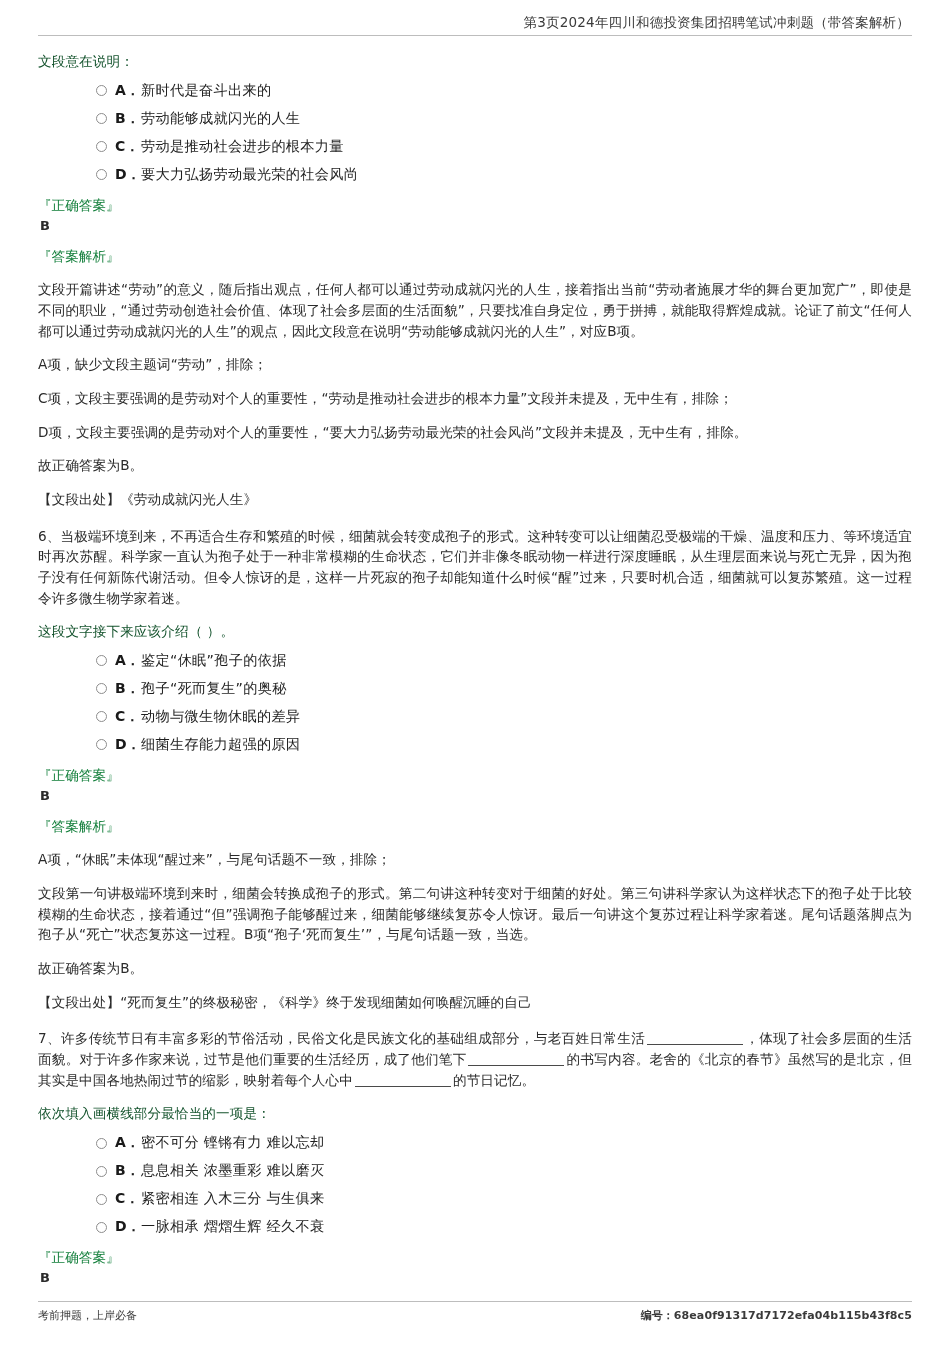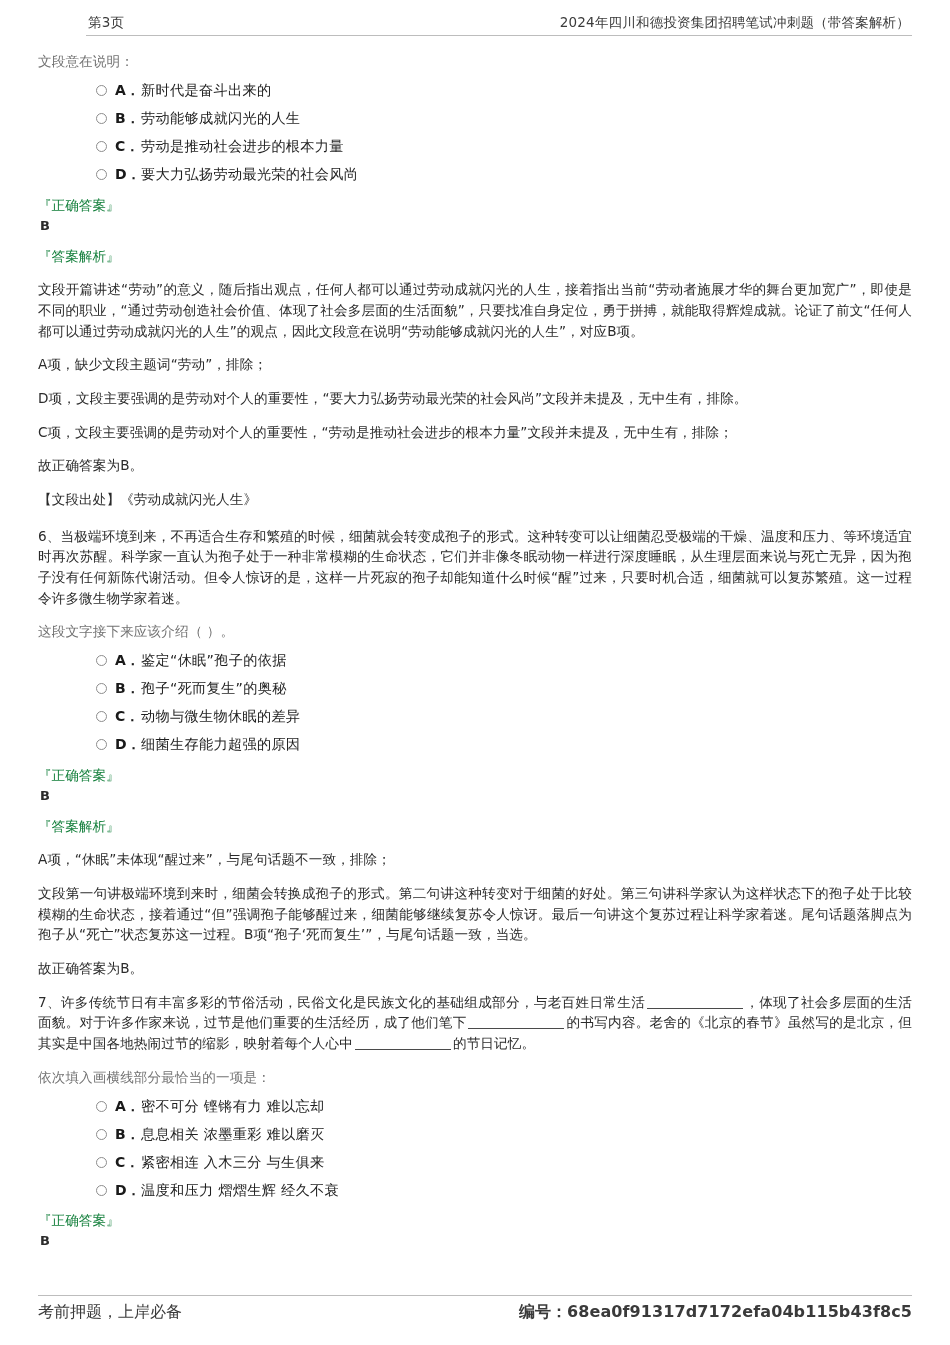--- a/index.html
+++ b/index.html
@@ -20,49 +20,48 @@
     left: 0; top: 0;
     width: 950px;
     height: 1345px;
     box-sizing: border-box;
     padding: 0 38px;
   }
 
   
   .header {
     display: flex;
-    justify-content: space-between;
+    justify-content: flex-end;
     align-items: flex-end;
     padding: 14px 2px 3px 2px;
     border-bottom: 1px solid #bdbdbd;
     font-size: 13.5px;
     color: #3a3a3a;
     letter-spacing: 0.2px;
-    margin-left: 48px;
   }
   .header-left { white-space: nowrap; }
   .header-right { white-space: nowrap; }
 
   
   .content {
     padding-top: 15px;
     font-size: 13.6px;
     line-height: 1.52;
     color: #2b2b2b;
   }
   .para {
     margin: 0 0 13px 0;
     text-align: justify;
     text-justify: inter-ideograph;
     letter-spacing: 0.1px;
   }
   .para.lead { margin-bottom: 16px; }
   .stem {
     margin: 0 0 6px 0;
-    color: #737373;
+    color: #14532d;
   }
   .label-line {
     margin: 0;
     line-height: 1.55;
     color: #15803d;
   }
   .answer-letter {
     margin: 0 0 11px 0;
     font-weight: bold;
     font-size: 13px;
@@ -118,21 +117,21 @@
   .footer {
     position: absolute;
     left: 38px;
     right: 38px;
     bottom: 22px;
     border-top: 1px solid #bdbdbd;
     padding-top: 6px;
     display: flex;
     justify-content: space-between;
     align-items: baseline;
-    font-size: 16px;
+    font-size: 11px;
     color: #3a3a3a;
   }
   .footer-right { white-space: nowrap; font-weight: bold; }
   .serial { letter-spacing: 0.1px; }
 </style>
 </head>
 <body>
 
 <div class="page">
 
@@ -168,22 +167,22 @@
       </li>
     </ul>
 
     <p class="label-line">『正确答案』</p>
     <p class="answer-letter">B</p>
 
     <p class="label-line" style="margin-bottom:12px;">『答案解析』</p>
 
     <p class="para">文段开篇讲述“劳动”的意义，随后指出观点，任何人都可以通过劳动成就闪光的人生，接着指出当前“劳动者施展才华的舞台更加宽广”，即使是不同的职业，“通过劳动创造社会价值、体现了社会多层面的生活面貌”，只要找准自身定位，勇于拼搏，就能取得辉煌成就。论证了前文“任何人都可以通过劳动成就闪光的人生”的观点，因此文段意在说明“劳动能够成就闪光的人生”，对应B项。</p>
     <p class="para">A项，缺少文段主题词“劳动”，排除；</p>
+    <p class="para">C项，文段主要强调的是劳动对个人的重要性，“劳动是推动社会进步的根本力量”文段并未提及，无中生有，排除；</p>
     <p class="para">D项，文段主要强调的是劳动对个人的重要性，“要大力弘扬劳动最光荣的社会风尚”文段并未提及，无中生有，排除。</p>
-    <p class="para">C项，文段主要强调的是劳动对个人的重要性，“劳动是推动社会进步的根本力量”文段并未提及，无中生有，排除；</p>
     <p class="para">故正确答案为B。</p>
 
     <p class="para lead"><span>【文段出处】</span><span>《劳动成就闪光人生》</span></p>
 
     <p class="para"><span>6、</span><span>当极端环境到来，不再适合生存和繁殖的时候，细菌就会转变成孢子的形式。这种转变可以让细菌忍受极端的干燥、温度和压力、等环境适宜时再次苏醒。科学家一直认为孢子处于一种非常模糊的生命状态，它们并非像冬眠动物一样进行深度睡眠，从生理层面来说与死亡无异，因为孢子没有任何新陈代谢活动。但令人惊讶的是，这样一片死寂的孢子却能知道什么时候“醒”过来，只要时机合适，细菌就可以复苏繁殖。这一过程令许多微生物学家着迷。</span></p>
 
     <p class="para stem">这段文字接下来应该介绍（ ）。</p>
 
     <ul class="options">
       <li class="option">
@@ -210,20 +209,21 @@
 
     <p class="label-line">『正确答案』</p>
     <p class="answer-letter">B</p>
 
     <p class="label-line" style="margin-bottom:12px;">『答案解析』</p>
 
     <p class="para">A项，“休眠”未体现“醒过来”，与尾句话题不一致，排除；</p>
     <p class="para">文段第一句讲极端环境到来时，细菌会转换成孢子的形式。第二句讲这种转变对于细菌的好处。第三句讲科学家认为这样状态下的孢子处于比较模糊的生命状态，接着通过“但”强调孢子能够醒过来，细菌能够继续复苏令人惊讶。最后一句讲这个复苏过程让科学家着迷。尾句话题落脚点为孢子从“死亡”状态复苏这一过程。B项“孢子‘死而复生’”，与尾句话题一致，当选。</p>
     <p class="para">故正确答案为B。</p>
 
+    <p class="para lead"><span>【文段出处】</span><span>“死而复生”的终极秘密，《科学》终于发现细菌如何唤醒沉睡的自己</span></p>
 
     <p class="para"><span>7、</span><span>许多传统节日有丰富多彩的节俗活动，民俗文化是民族文化的基础组成部分，与老百姓日常生活</span><span class="blank-line"></span><span>，体现了社会多层面的生活面貌。对于许多作家来说，过节是他们重要的生活经历，成了他们笔下</span><span class="blank-line"></span><span>的书写内容。老舍的《北京的春节》虽然写的是北京，但其实是中国各地热闹过节的缩影，映射着每个人心中</span><span class="blank-line"></span><span>的节日记忆。</span></p>
 
     <p class="para stem">依次填入画横线部分最恰当的一项是：</p>
 
     <ul class="options">
       <li class="option">
         <span class="radio"></span>
         <span class="opt-key">A．</span>
         <span class="opt-text">密不可分 铿锵有力 难以忘却</span>
@@ -234,21 +234,21 @@
         <span class="opt-text">息息相关 浓墨重彩 难以磨灭</span>
       </li>
       <li class="option">
         <span class="radio"></span>
         <span class="opt-key">C．</span>
         <span class="opt-text">紧密相连 入木三分 与生俱来</span>
       </li>
       <li class="option">
         <span class="radio"></span>
         <span class="opt-key">D．</span>
-        <span class="opt-text">温度和压力 熠熠生辉 经久不衰</span>
+        <span class="opt-text">一脉相承 熠熠生辉 经久不衰</span>
       </li>
     </ul>
 
     <p class="label-line">『正确答案』</p>
     <p class="answer-letter">B</p>
 
   </div>
 
   <div class="footer">
     <span>考前押题，上岸必备</span>

